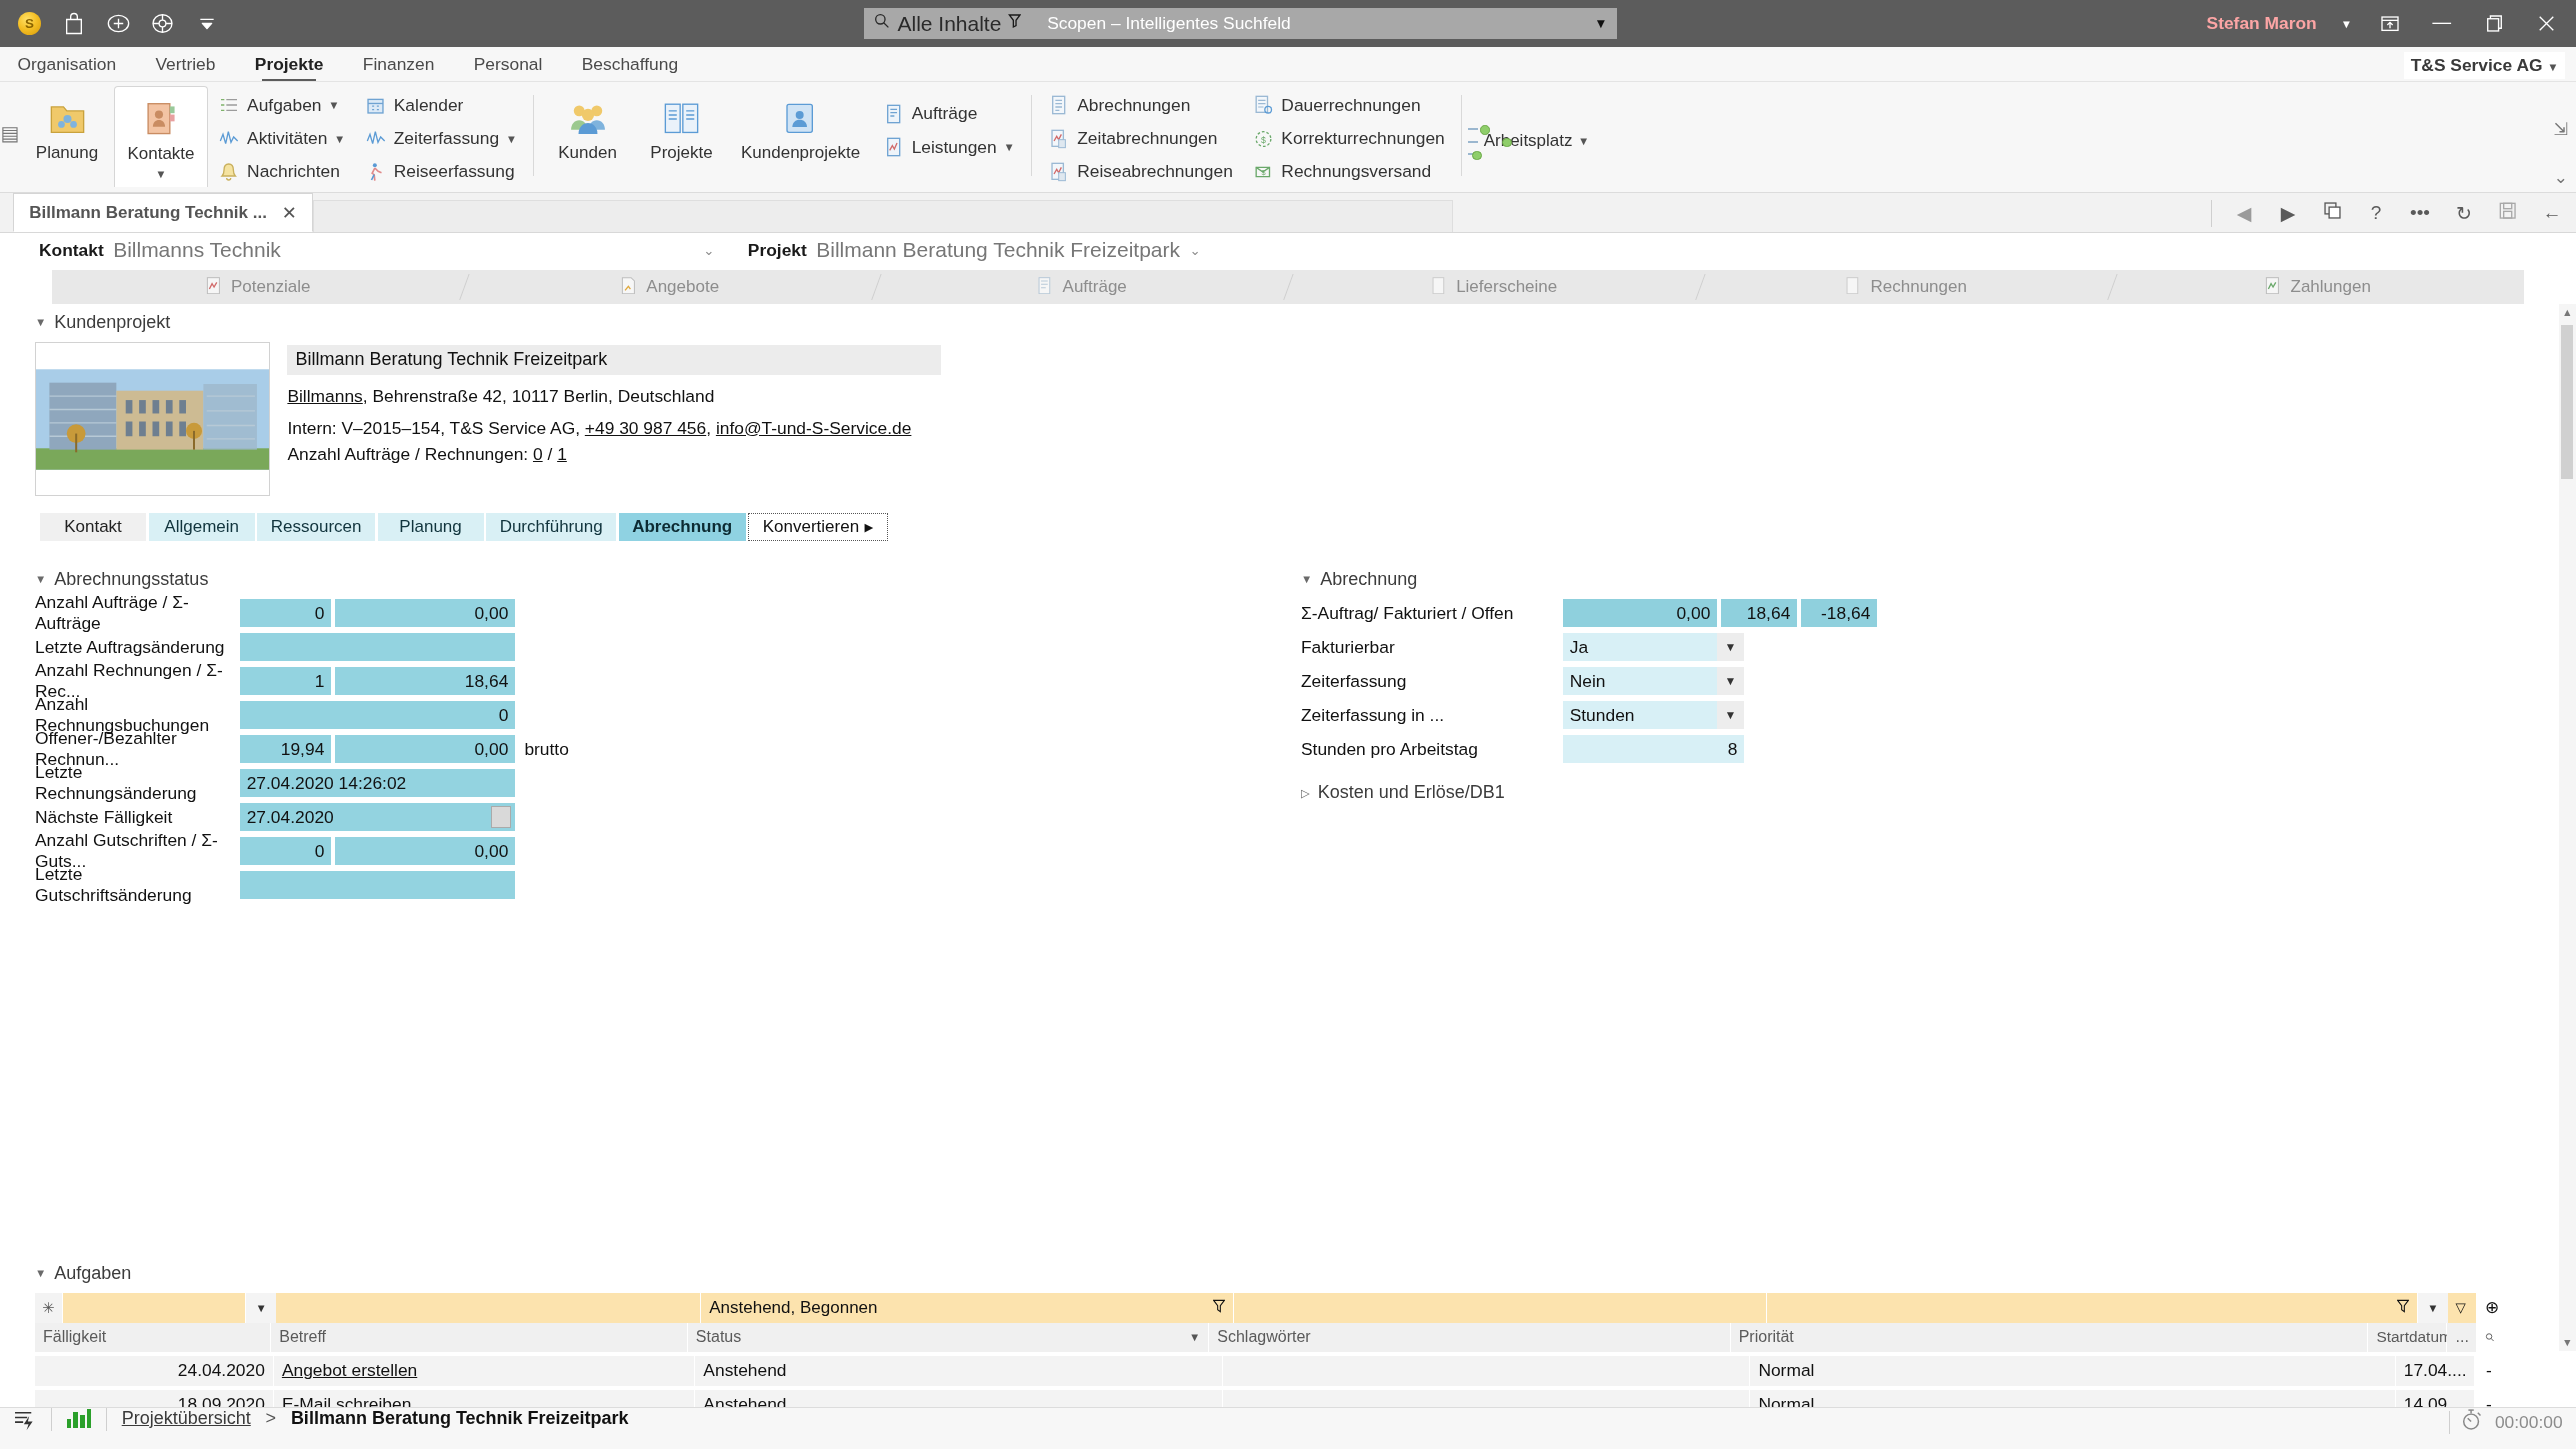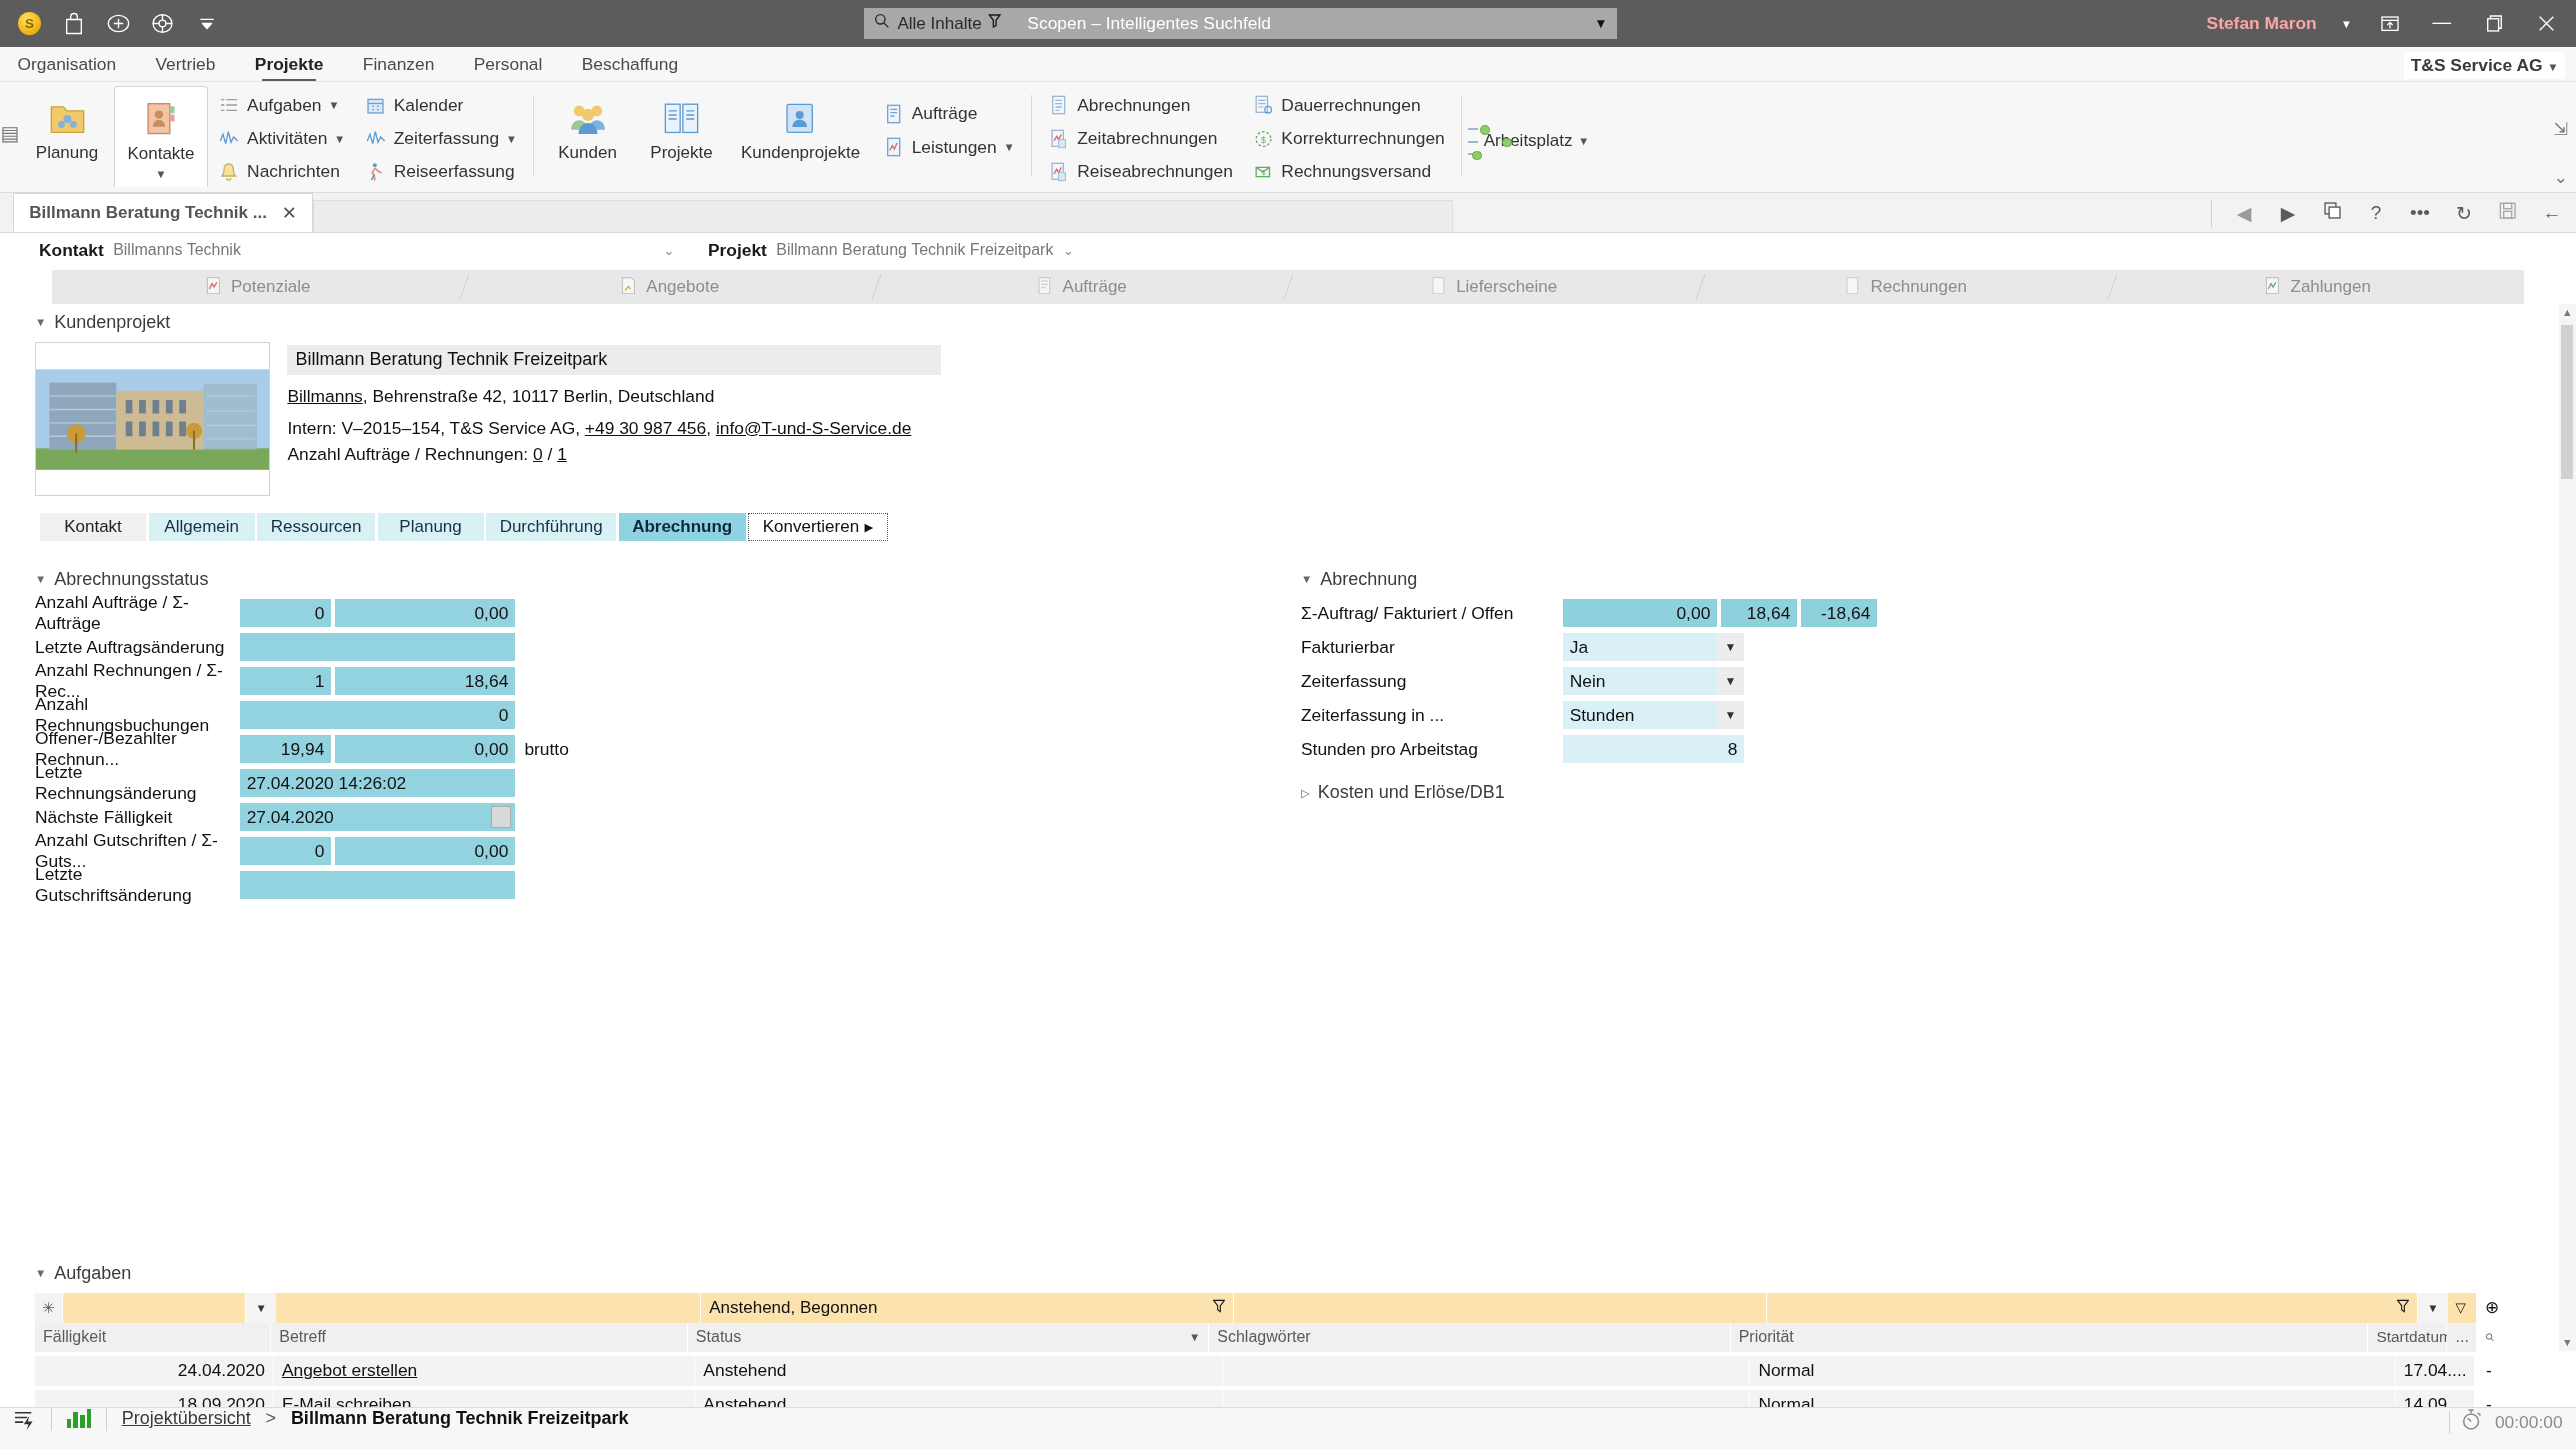--- a/index.html
+++ b/index.html
@@ -20,21 +20,21 @@
   .tb-ico{ width:27px;height:27px; display:flex;align-items:center;justify-content:center; }
   .coin{
     width:23px;height:23px;border-radius:50%;
     background:radial-gradient(circle at 38% 32%, #ffe066 0%, #f5c026 45%, #d79a07 100%);
     color:#8a6400;font-size:13.4px;font-weight:bold;display:flex;align-items:center;justify-content:center;
   }
   .searchwrap{
     position:absolute; left:864px; top:8px; width:753px; height:31px;
     background:#a8a8a8; display:flex; align-items:center; padding:0 9.4px; gap:6.7px;
   }
-  .search-scope{ color:#2a2a2a; font-size:17px; white-space:nowrap;}
+  .search-scope{ color:#2a2a2a; font-size:21px; white-space:nowrap;}
   .search-ph{ color:#fff; font-size:17.4px; flex:1; padding-left:19px;}
   .search-caret{ color:#111; font-size:13.4px; }
   .tb-right{ position:absolute; right:16px; top:0; height:47px; display:flex; align-items:center; gap:24px;}
   .tb-user{ font-size:17.4px; font-weight:bold; color:#fca5a5; }
   .winbtn{ width:28px;height:28px;display:flex;align-items:center;justify-content:center;color:#fff;}
 
   
   .menubar{
     height:35px; background:#f7f7f7; display:flex; align-items:center;
     padding-left:14.8px; gap:34px; position:relative; border-bottom:0.7px solid #e4e4e4;
@@ -82,21 +82,21 @@
            font-size:17px; color:#555; font-weight:bold;}
   .doctab .x{ font-weight:normal;font-size:18px;color:#555;}
   .tabblank{ height:32px; width:1140px; background:#ededed; border:0.7px solid #dedede; border-bottom:none;}
   .tabtools{ position:absolute; right:12px; bottom:5.4px; display:flex; align-items:center; gap:20px;}
   .tabtools .t{ color:#5a5a5a; font-size:19px; width:24px; text-align:center;}
   .tt-divider{ width:0.7px;height:27px;background:#cfcfcf;}
 
   
   .ctxbar{ height:34px; display:flex; align-items:center; padding-left:39px; gap:9.4px; background:#fff;}
   .ctx-lab{ font-size:17.4px; font-weight:bold; color:#1a1a1a;}
-  .ctx-val{ font-size:16px; color:#777;}
+  .ctx-val{ font-size:21px; color:#777;}
   .ctx-caret{ color:#8a8a8a; font-size:13.4px; }
 
   
   .chevrow{ height:34px; margin:2.7px 52px 0 52px; display:flex; background:#e8e8e8;}
   .chev{ flex:1; position:relative; display:flex; align-items:center; justify-content:center; gap:8px;
          font-size:17px; color:#8d8d8d;}
   .chev:not(:last-child)::after{
     content:""; position:absolute; right:-0.7px; top:4px; width:14.8px;height:25.5px;
     border-right:0.7px solid #cfcfcf; transform:skewX(-20deg);
   }

